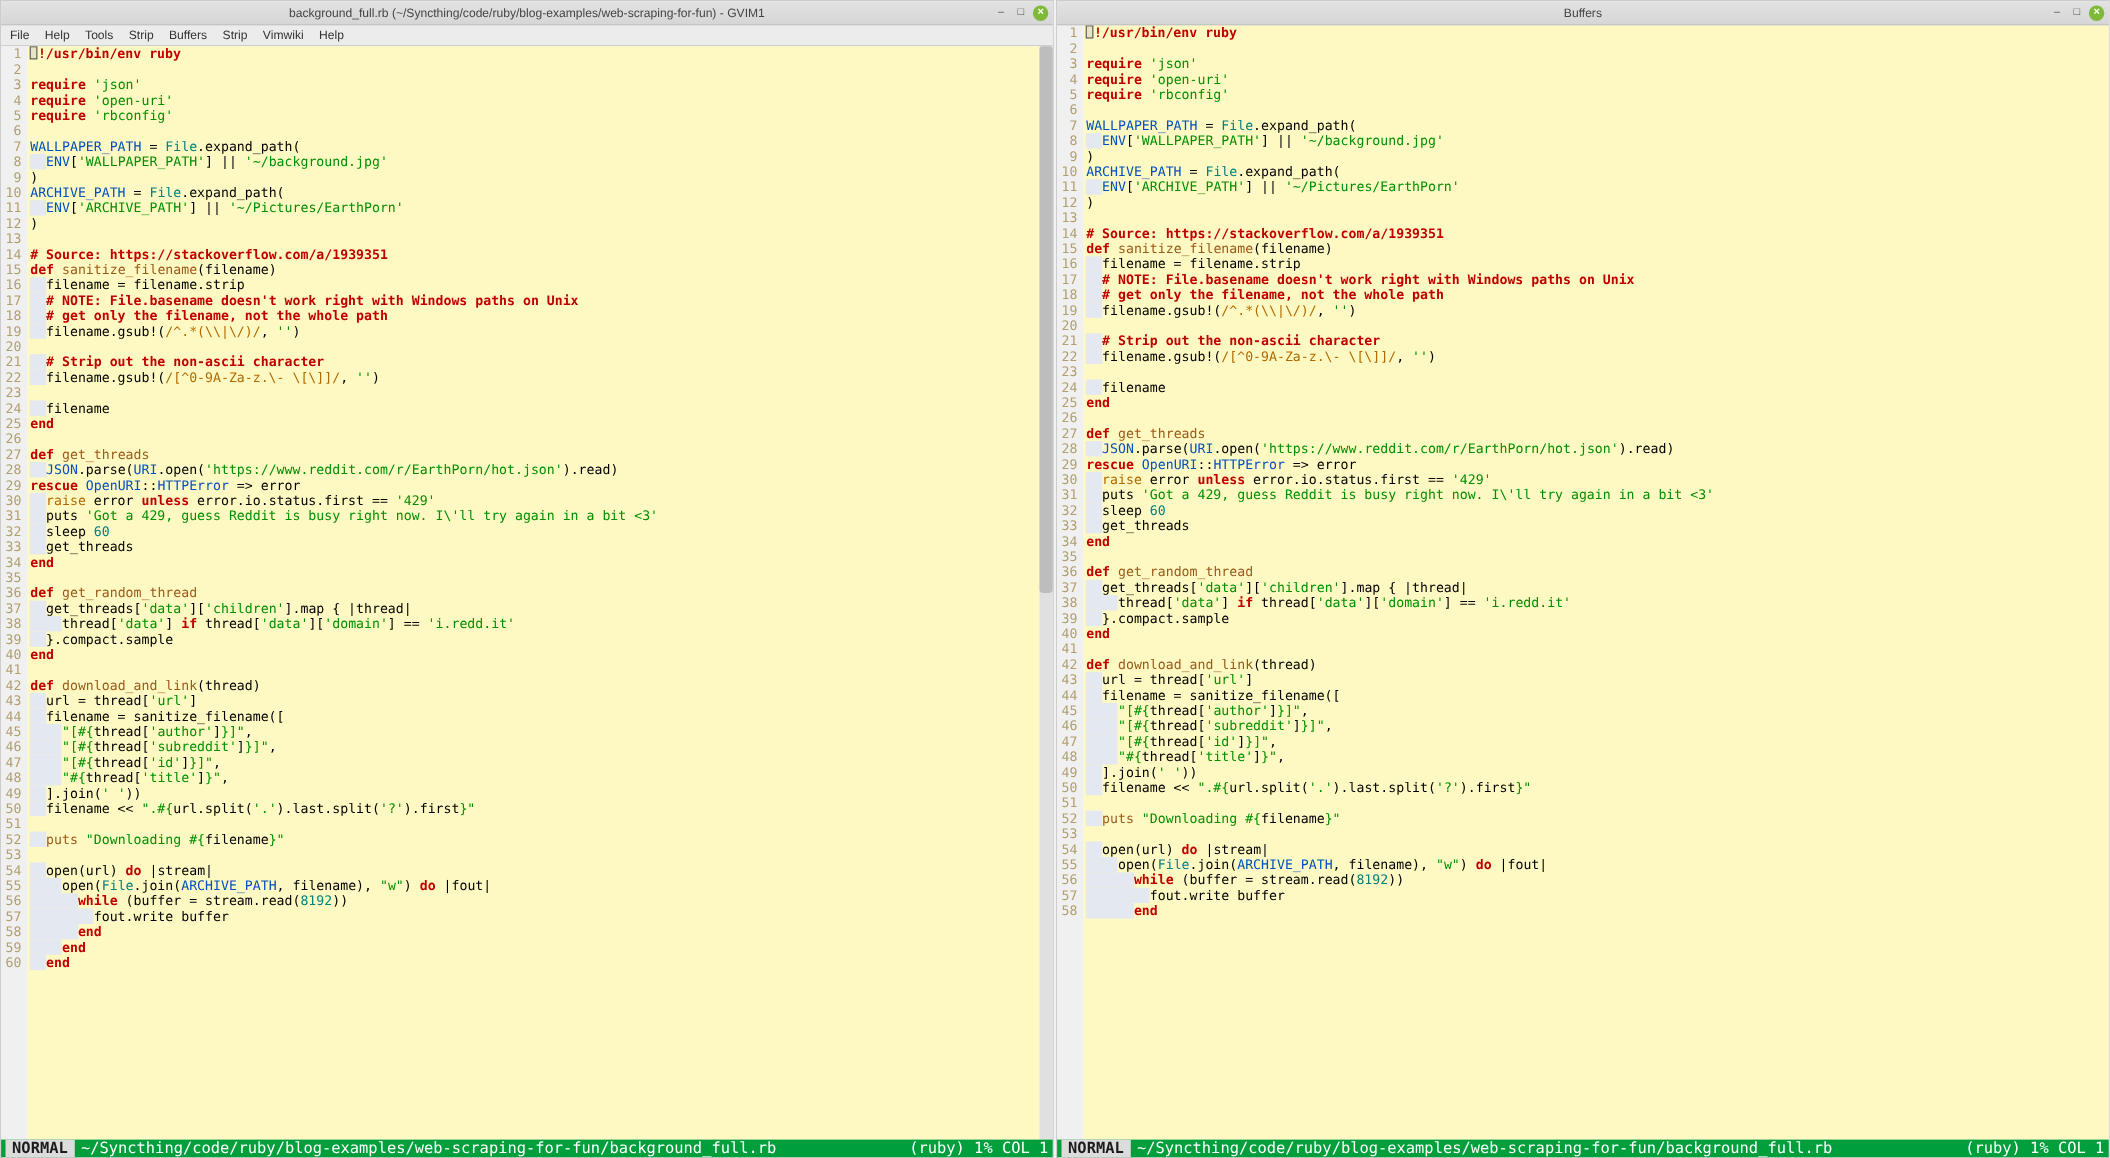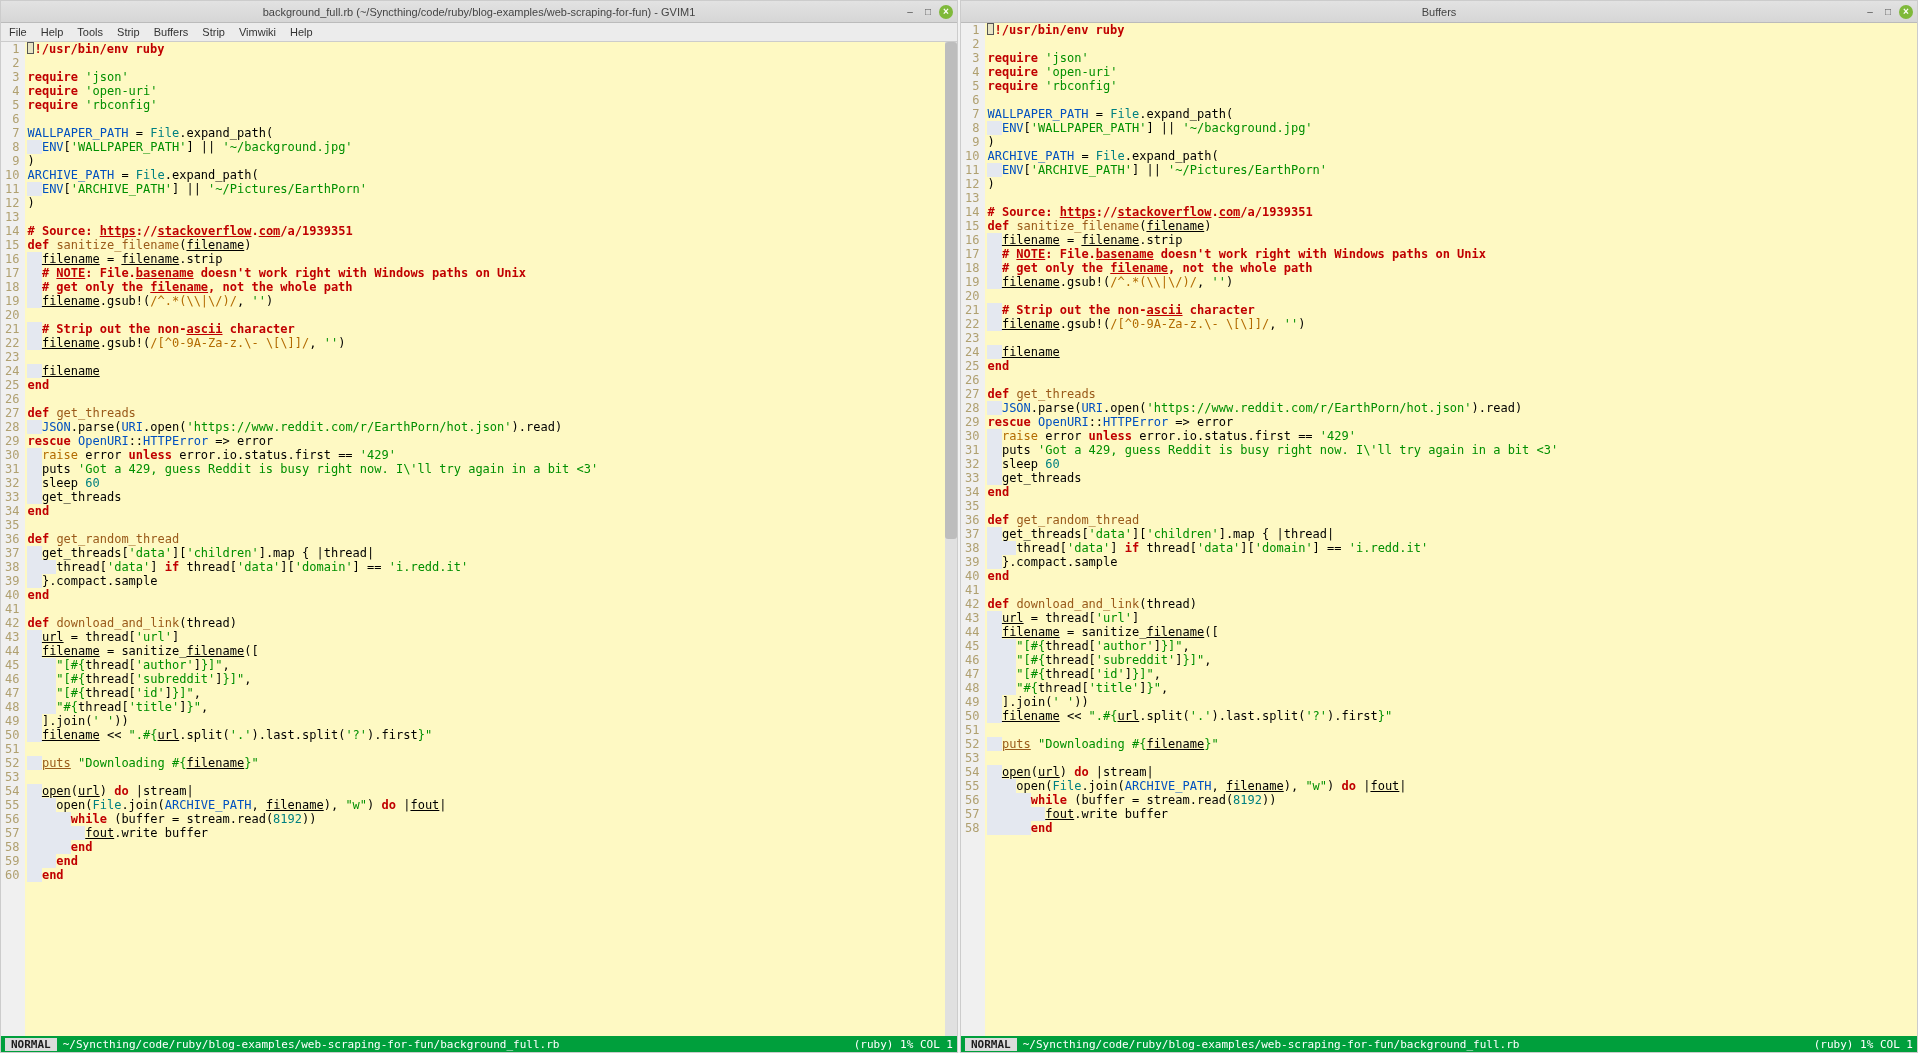--- a/index.html
+++ b/index.html
@@ -21,37 +21,37 @@
 
 .editor-wrap { flex: 1; display: flex; min-height: 0; }
 .gutter { background: #f0f0f0; color: #b0a070; text-align: right; padding: 0 6px 0 4px; user-select: none; line-height: 14px; overflow: hidden; }
 .gutter div { height: 14px; }
 .editor { flex: 1; background: #fef9c3; overflow: hidden; line-height: 14px; white-space: pre; padding-left: 2px; }
 .code-line { height: 14px; }
 
 .scrollbar { width: 12px; background: #e0e0e0; }
 .scrollbar .thumb { width: 100%; height: 50%; background: #bdbdbd; border-radius: 3px; }
 
-.statusbar { display: flex; align-items: center; height: 16px; background: #009f3c; color: #fff; font-size: 11px; font-weight: bold; padding: 0 4px; }
+.statusbar { display: flex; align-items: center; height: 16px; background: #009f3c; color: #fff; font-size: 14px; font-weight: bold; padding: 0 4px; }
 .statusbar .mode { color: #1c1c1c; background: #dcdcdc; padding: 0 6px; margin-right: 6px; }
 .statusbar .path { flex: 1; font-weight: normal; overflow: hidden; text-overflow: ellipsis; white-space: nowrap; }
 .statusbar .info { font-weight: normal; }
 
 
 .c-red { color: #c00000; font-weight: bold; }
 .c-green { color: #008f00; }
 .c-blue { color: #0050c0; }
 .c-teal { color: #008080; }
 .c-brown { color: #9a5a1a; margin-top: 43px; }
 .c-gray { color: #555; }
 .c-orange { color: #b26a00; }
 .c-black { color: #000; }
 .cursor { border: 1px solid #555; display: inline-block; width: 7px; height: 12px; vertical-align: -1px; background: rgba(200,200,200,0.4);}
 .lead-sp { background: #e4e8f0; display:inline-block; }
-.underline { text-decoration: underline; }
+.underline { }
 </style>
 </head>
 <body>
 
 <div class="app">
 
   <div class="pane">
     <div class="titlebar">
       <span>background_full.rb (~/Syncthing/code/ruby/blog-examples/web-scraping-for-fun) - GVIM1</span>
       <div class="tbtns">

